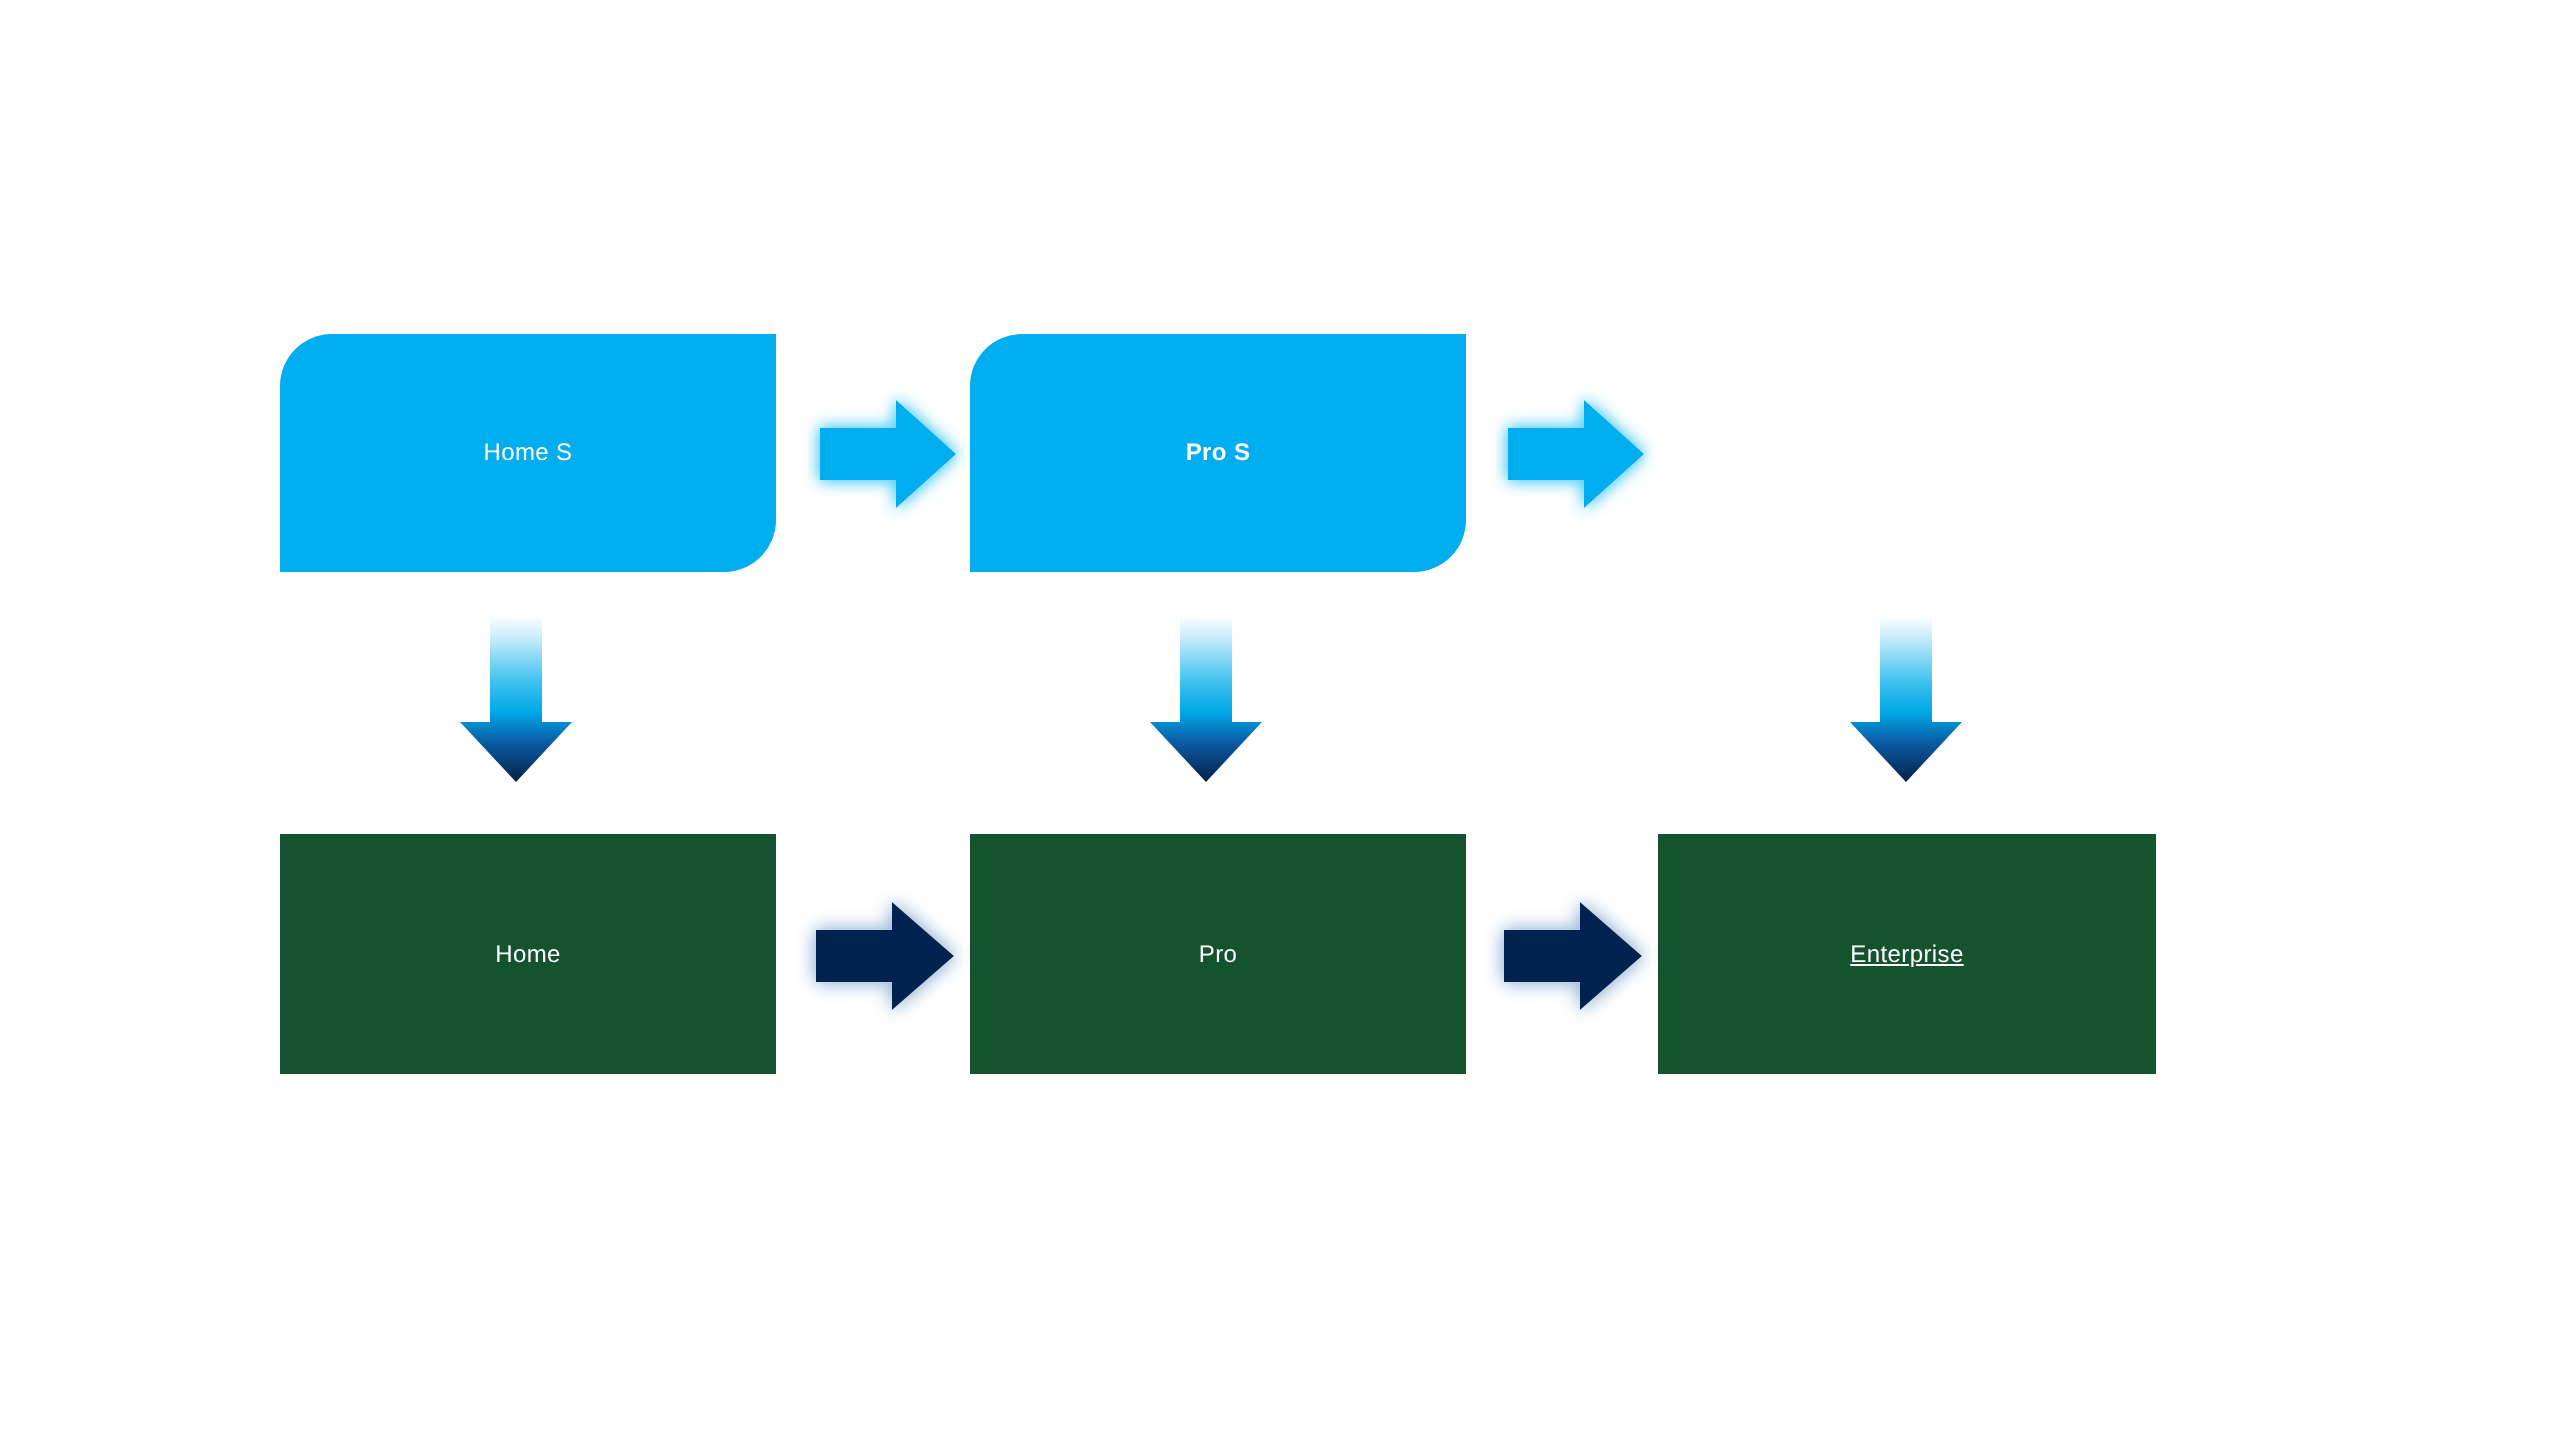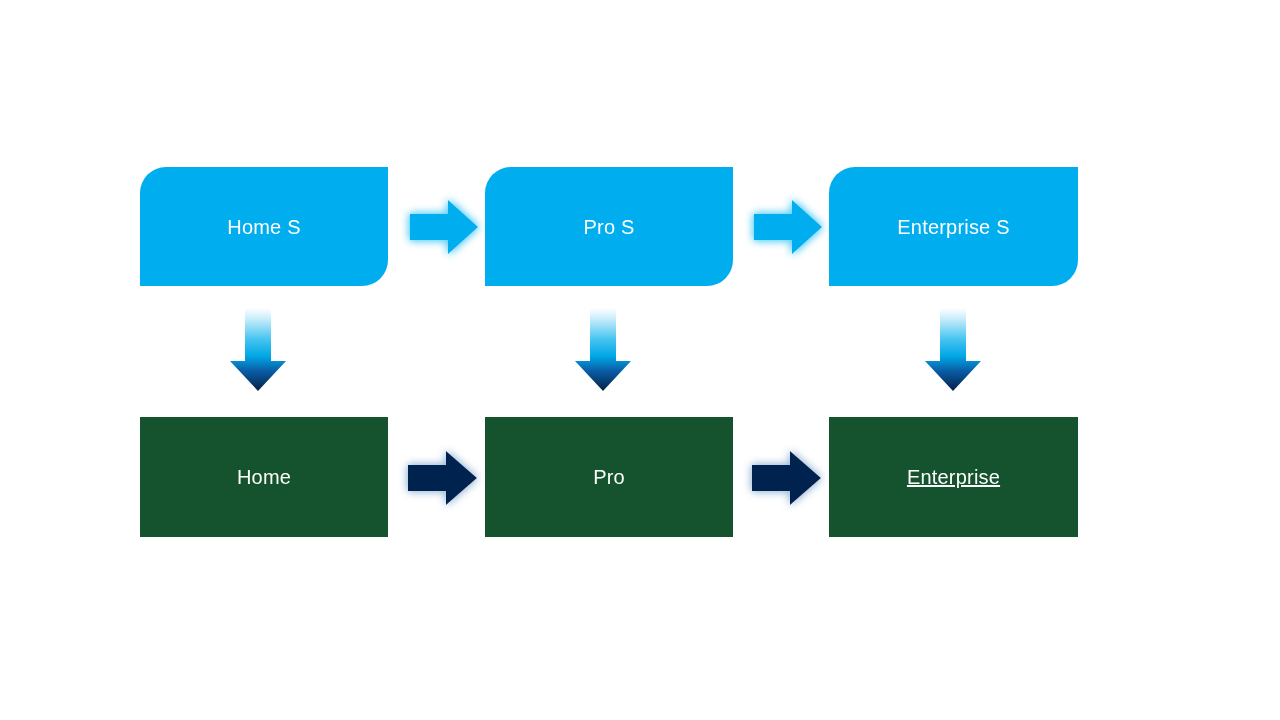--- a/index.html
+++ b/index.html
@@ -23,21 +23,21 @@
   }
 
   
   .node-box {
     position: absolute;
     display: flex;
     align-items: center;
     justify-content: center;
     box-sizing: border-box;
     color: #ffffff;
-    font-size: 20px;
+    font-size: 12px;
     font-weight: 400;
     letter-spacing: 0.2px;
     line-height: 1.2;
     user-select: none;
   }
 
   .node-box.tier-service {
     background: #00ADEF;
     border-radius: 26px 0 26px 0;
   }
@@ -48,21 +48,21 @@
   }
 
   .node-label {
     display: block;
     text-align: center;
     padding: 0 10px;
   }
 
   
   #box-home-s      { left: 140px; top: 167px; width: 248px; height: 119px; }
-  #box-pro-s       { left: 485px; top: 167px; width: 248px; height: 119px; }
+  #box-pro-s       { left: 485px; top: 167px; width: 248px; height: 119px; font-weight: bold; }
   #box-enterprise-s{ left: 829px; top: 167px; width: 249px; height: 119px; }
 
   
   #box-home       { left: 140px; top: 417px; width: 248px; height: 120px; }
   #box-pro        { left: 485px; top: 417px; width: 248px; height: 120px; }
   #box-enterprise { left: 829px; top: 417px; width: 249px; height: 120px; text-decoration: underline; }
 
   
   .arrow {
     position: absolute;
@@ -92,23 +92,20 @@
 <div id="diagram-canvas">
 
   <div class="node-box tier-service" id="box-home-s">
     <span class="node-label">Home S</span>
   </div>
 
   <div class="node-box tier-service" id="box-pro-s">
     <span class="node-label">Pro S</span>
   </div>
 
-  <div class="node-box tier-service" id="box-enterprise-s">
-    <span class="node-label">Enterprise S</span>
-  </div>
 
   <div class="node-box tier-product" id="box-home">
     <span class="node-label">Home</span>
   </div>
 
   <div class="node-box tier-product" id="box-pro">
     <span class="node-label">Pro</span>
   </div>
 
   <div class="node-box tier-product" id="box-enterprise">

